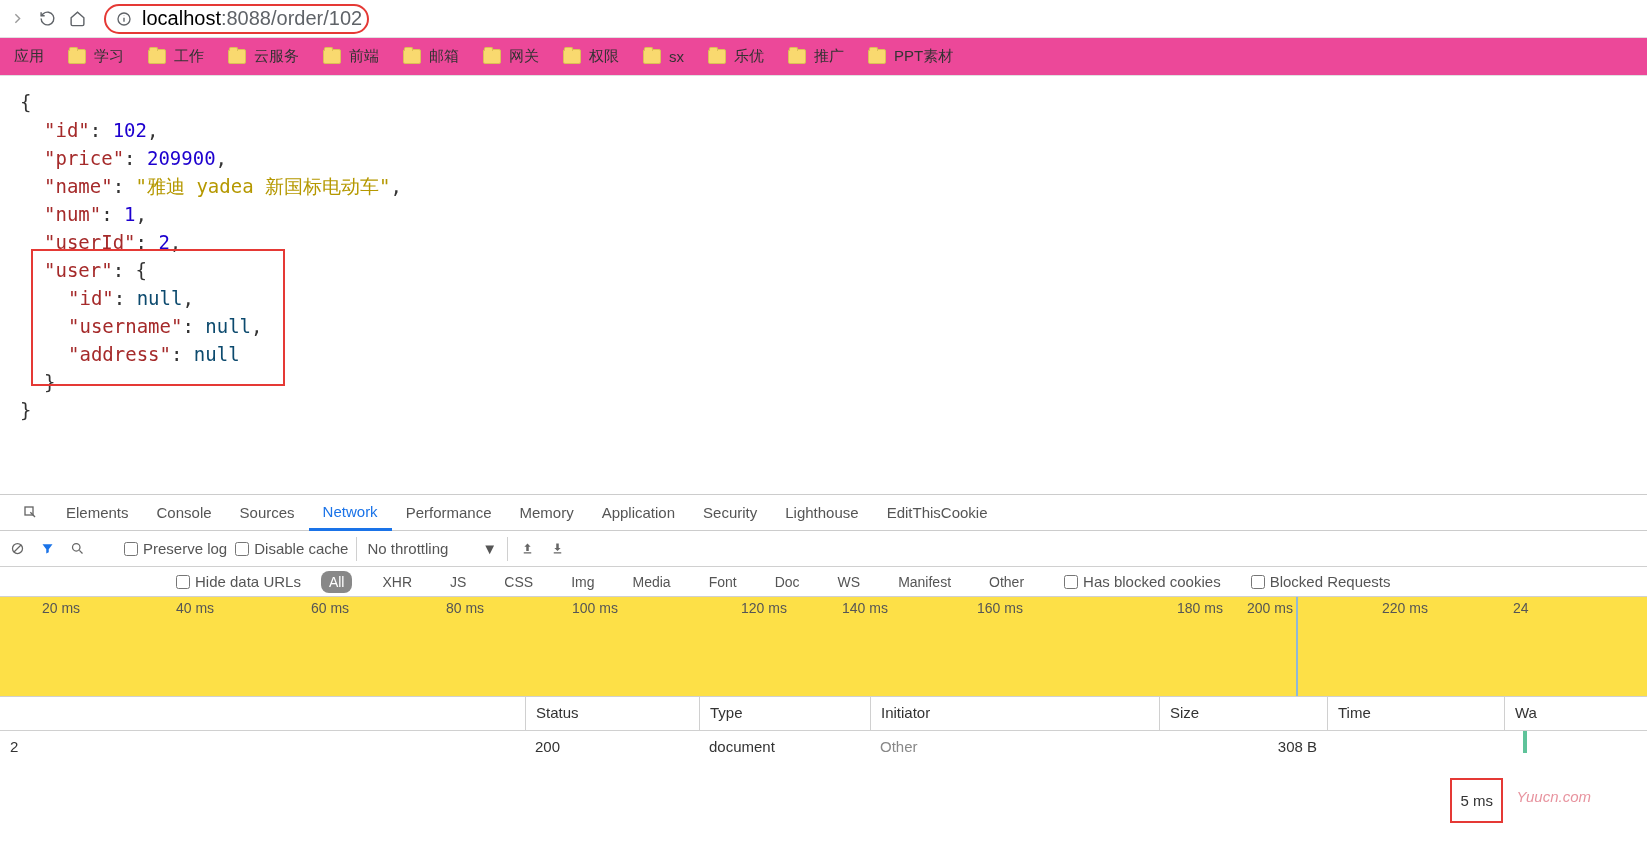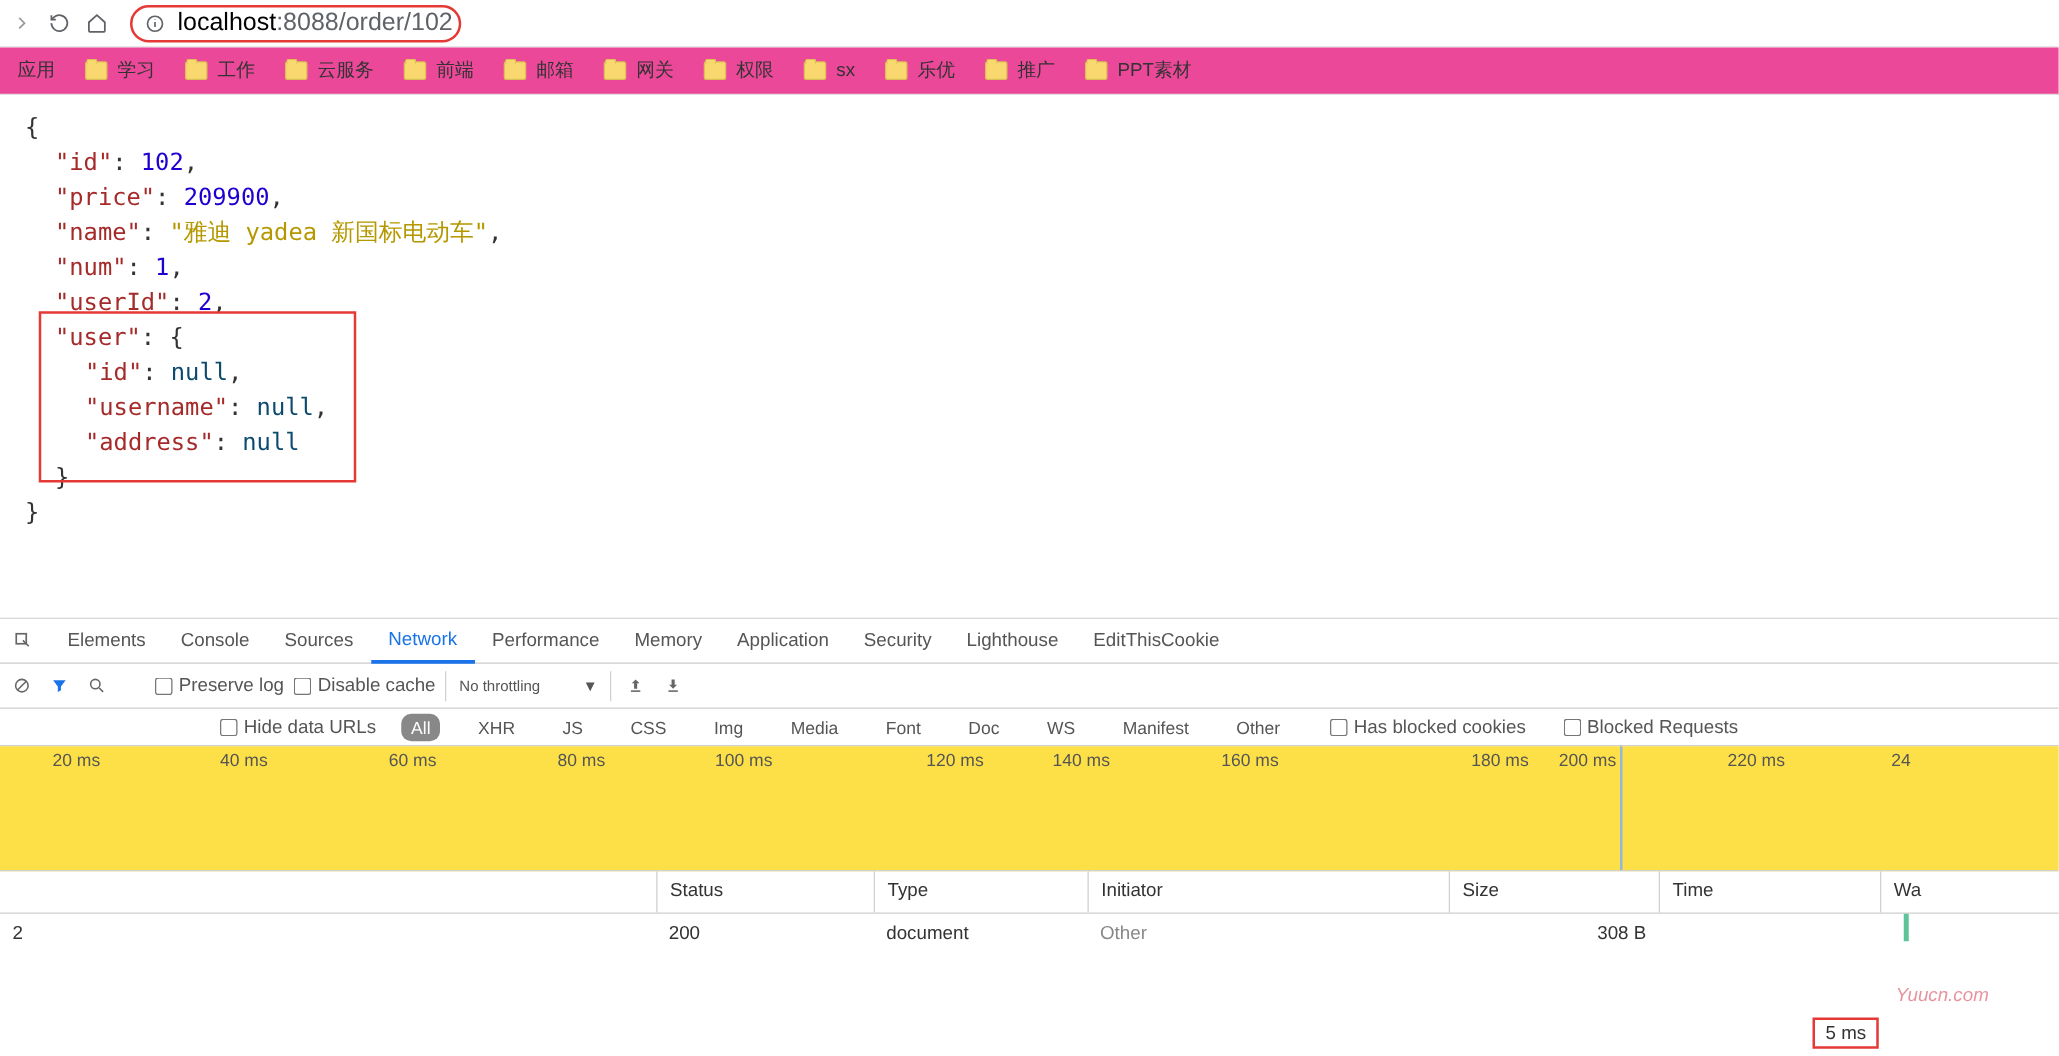--- a/index.html
+++ b/index.html
@@ -27,33 +27,33 @@
     .ind2 { padding-left: 48px; }
     .k { color: #a52a2a; }
     .num { color: #1d00cf; }
     .str { color: #b59800; }
     .null { color:#0c4a6e; }
     .punc { color: #333; }
     .highlight-box { border: 2px solid #e53935; position:absolute; left: 31px; top: 249px; width: 254px; height: 137px; pointer-events:none;}
 
     
     .devtools { border-top: 1px solid #ccc; height: 343px; display:flex; flex-direction:column; }
-    .dt-tabs { display:flex; align-items:center; height: 36px; border-bottom: 1px solid #ccc; padding-left: 4px;}
+    .dt-tabs { display:flex; align-items:center; height: 36px; border-bottom: 1px solid #ccc; padding-left: 16px;}
     .dt-tab-icon { width: 22px; height:22px; display:flex; align-items:center; justify-content:center; margin: 0 10px 0 4px;}
     .dt-tab-icon svg { width:16px;height:16px;}
     .dt-tab { padding: 0 14px; height: 36px; display:flex; align-items:center; color:#555; font-size: 15px; cursor:pointer; }
     .dt-tab.active { color:#1a73e8; border-bottom:3px solid #1a73e8; }
     
     .dt-toolbar { display:flex; align-items:center; height:36px; border-bottom:1px solid #d0d0d0; padding: 0 6px; gap: 8px;}
     .tool-icon { width:22px; height:22px; display:flex; align-items:center; justify-content:center; color:#555;}
     .tool-icon svg { width:15px; height:15px;}
     .funnel.active svg { color:#1a73e8;}
     .chk { display:inline-flex; align-items:center; gap:5px; color:#555; font-size:15px;}
     .chk input { width:14px; height:14px;}
-    .throttle { display:flex; align-items:center; gap:4px; padding:0 10px; color:#555; font-size:12px; border-left:1px solid #d0d0d0; border-right:1px solid #d0d0d0; height:24px;}
+    .throttle { display:flex; align-items:center; gap:4px; padding:0 10px; color:#555; font-size:15px; border-left:1px solid #d0d0d0; border-right:1px solid #d0d0d0; height:24px;}
     
     .dt-filters { display:flex; align-items:center; height: 30px; border-bottom:1px solid #d0d0d0; padding-left: 176px; gap: 18px;}
     .filter-pill { padding:3px 8px; font-size:14px; color:#555; cursor:pointer; border-radius:8px; margin:0 2px;}
     .filter-pill.active { background:#888; color:#fff;}
     
     .timeline { position:relative; height:100px; border-bottom:1px solid #d0d0d0; background:#fde047;}
     .tl-tick { position:absolute; top:3px; font-size:14px; color:#555;}
     .tl-cursor { position:absolute; top:0; bottom:0; border-left:2px solid #90b8d8; left:1296px;}
     
     .net-header { display:flex; height:34px; border-bottom:1px solid #d0d0d0; }
@@ -62,21 +62,21 @@
     .col-status{width:174px;}
     .col-type{width:171px;}
     .col-init{width:289px;}
     .col-size{width:168px; text-align:right;}
     .col-time{width:177px; text-align:right;}
     .col-wf{flex:1;}
     
     .net-row { display:flex; height:30px; align-items:center;}
     .net-row .cell { padding: 0 10px; font-size:15px; color:#333;}
     .net-row .cell.init { color:#888;}
-    .time-highlight { border:2px solid #e53935; padding:2px 8px; position:absolute; right:144px; bottom:6px; font-size:15px;}
+    .time-highlight { border:2px solid #e53935; padding:12px 8px; position:absolute; right:144px; bottom:22px; font-size:15px;}
     .watermark { position:absolute; right:56px; bottom:40px; color:#d84b5e; opacity:.6; font-size:15px; font-style:italic; z-index:5;}
     .wf-bar { position:absolute; right:2px; width:4px; height:22px; background:#5fc39a;}
   </style>
 </head>
 <body>
 
 <div class="browser-bar">
   <span class="nav-icon">
       <svg viewBox="0 0 24 24" fill="none" stroke="#9a9a9a" stroke-width="2">
         <path d="M9 6l6 6-6 6"></path>

